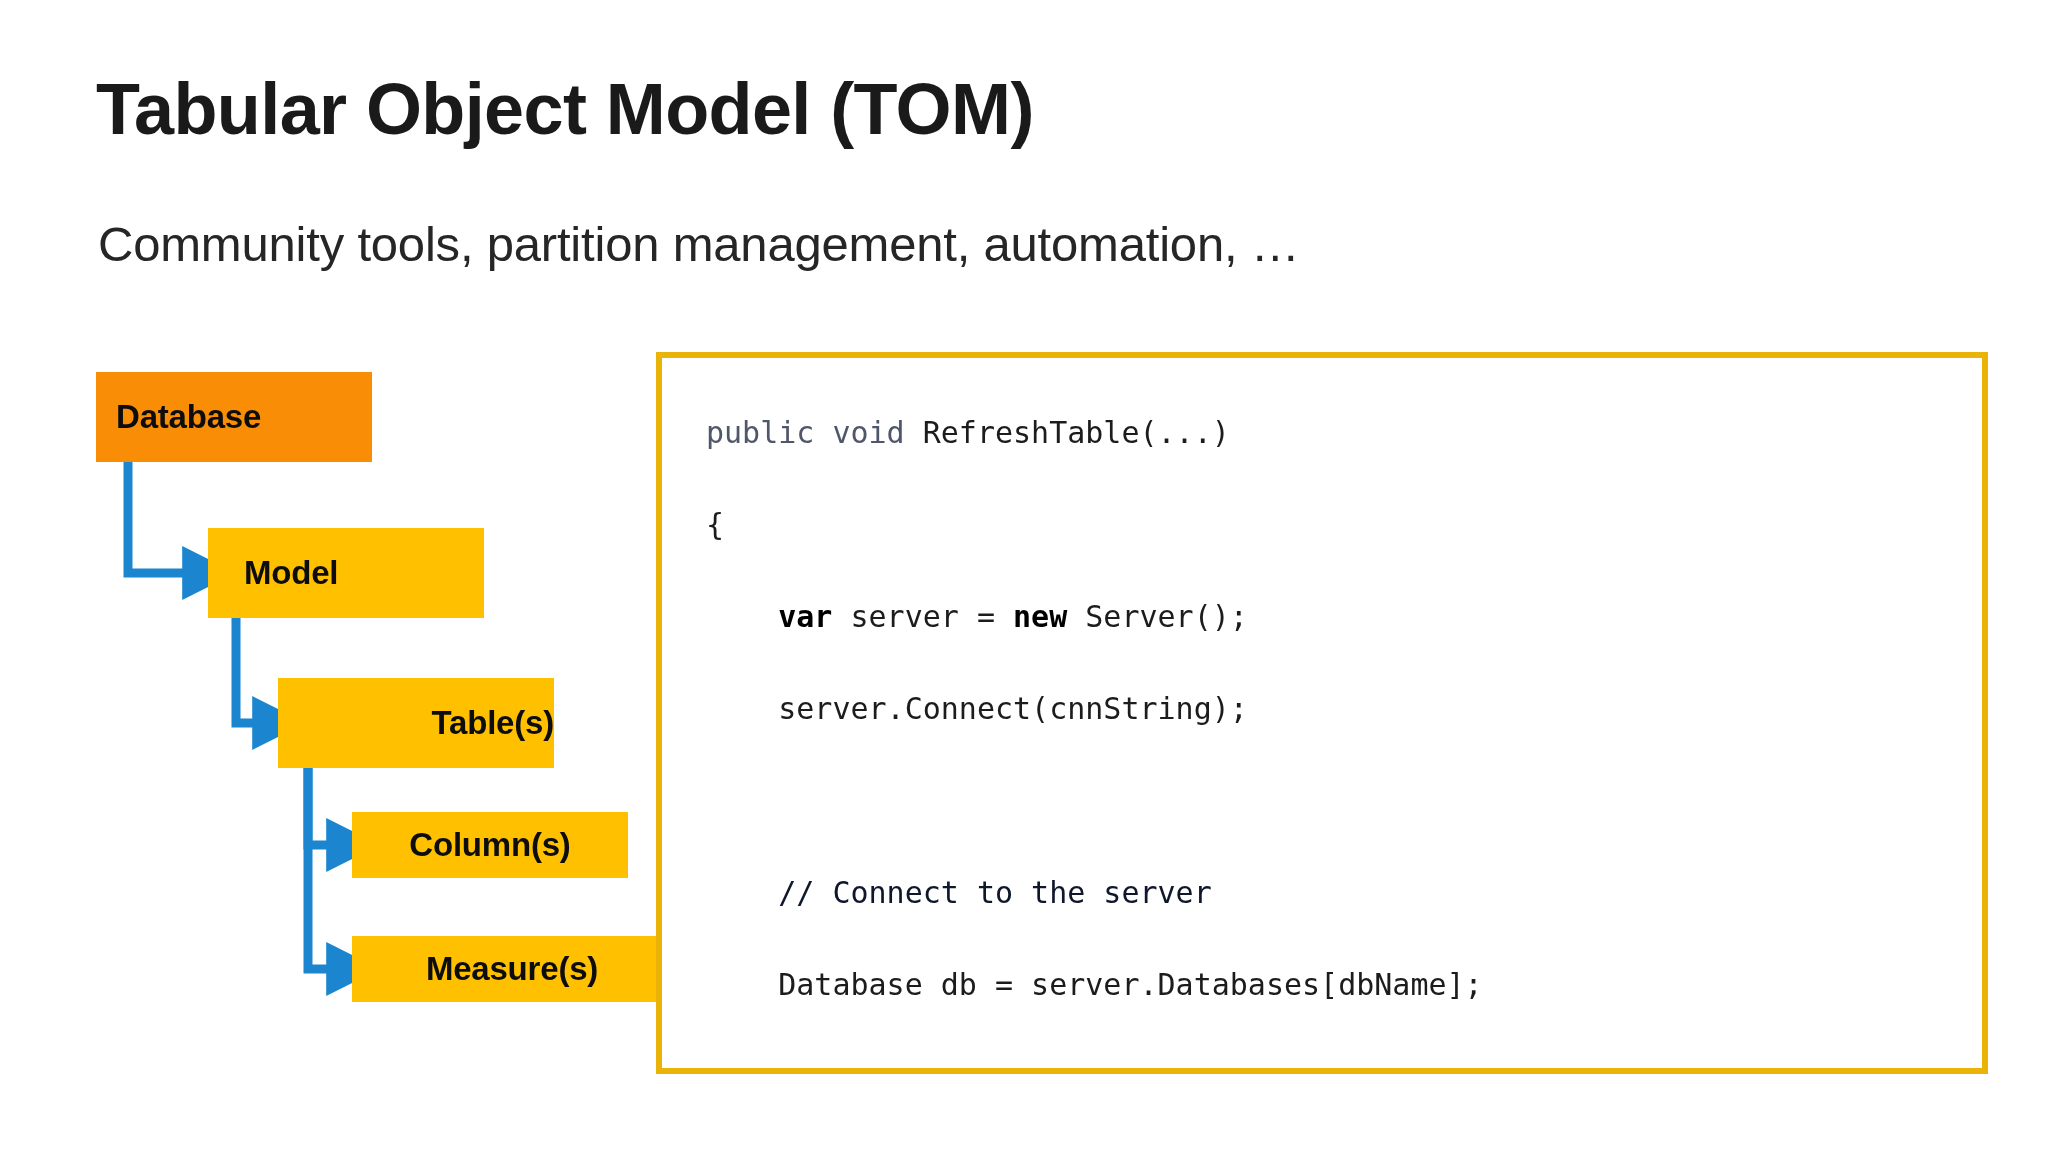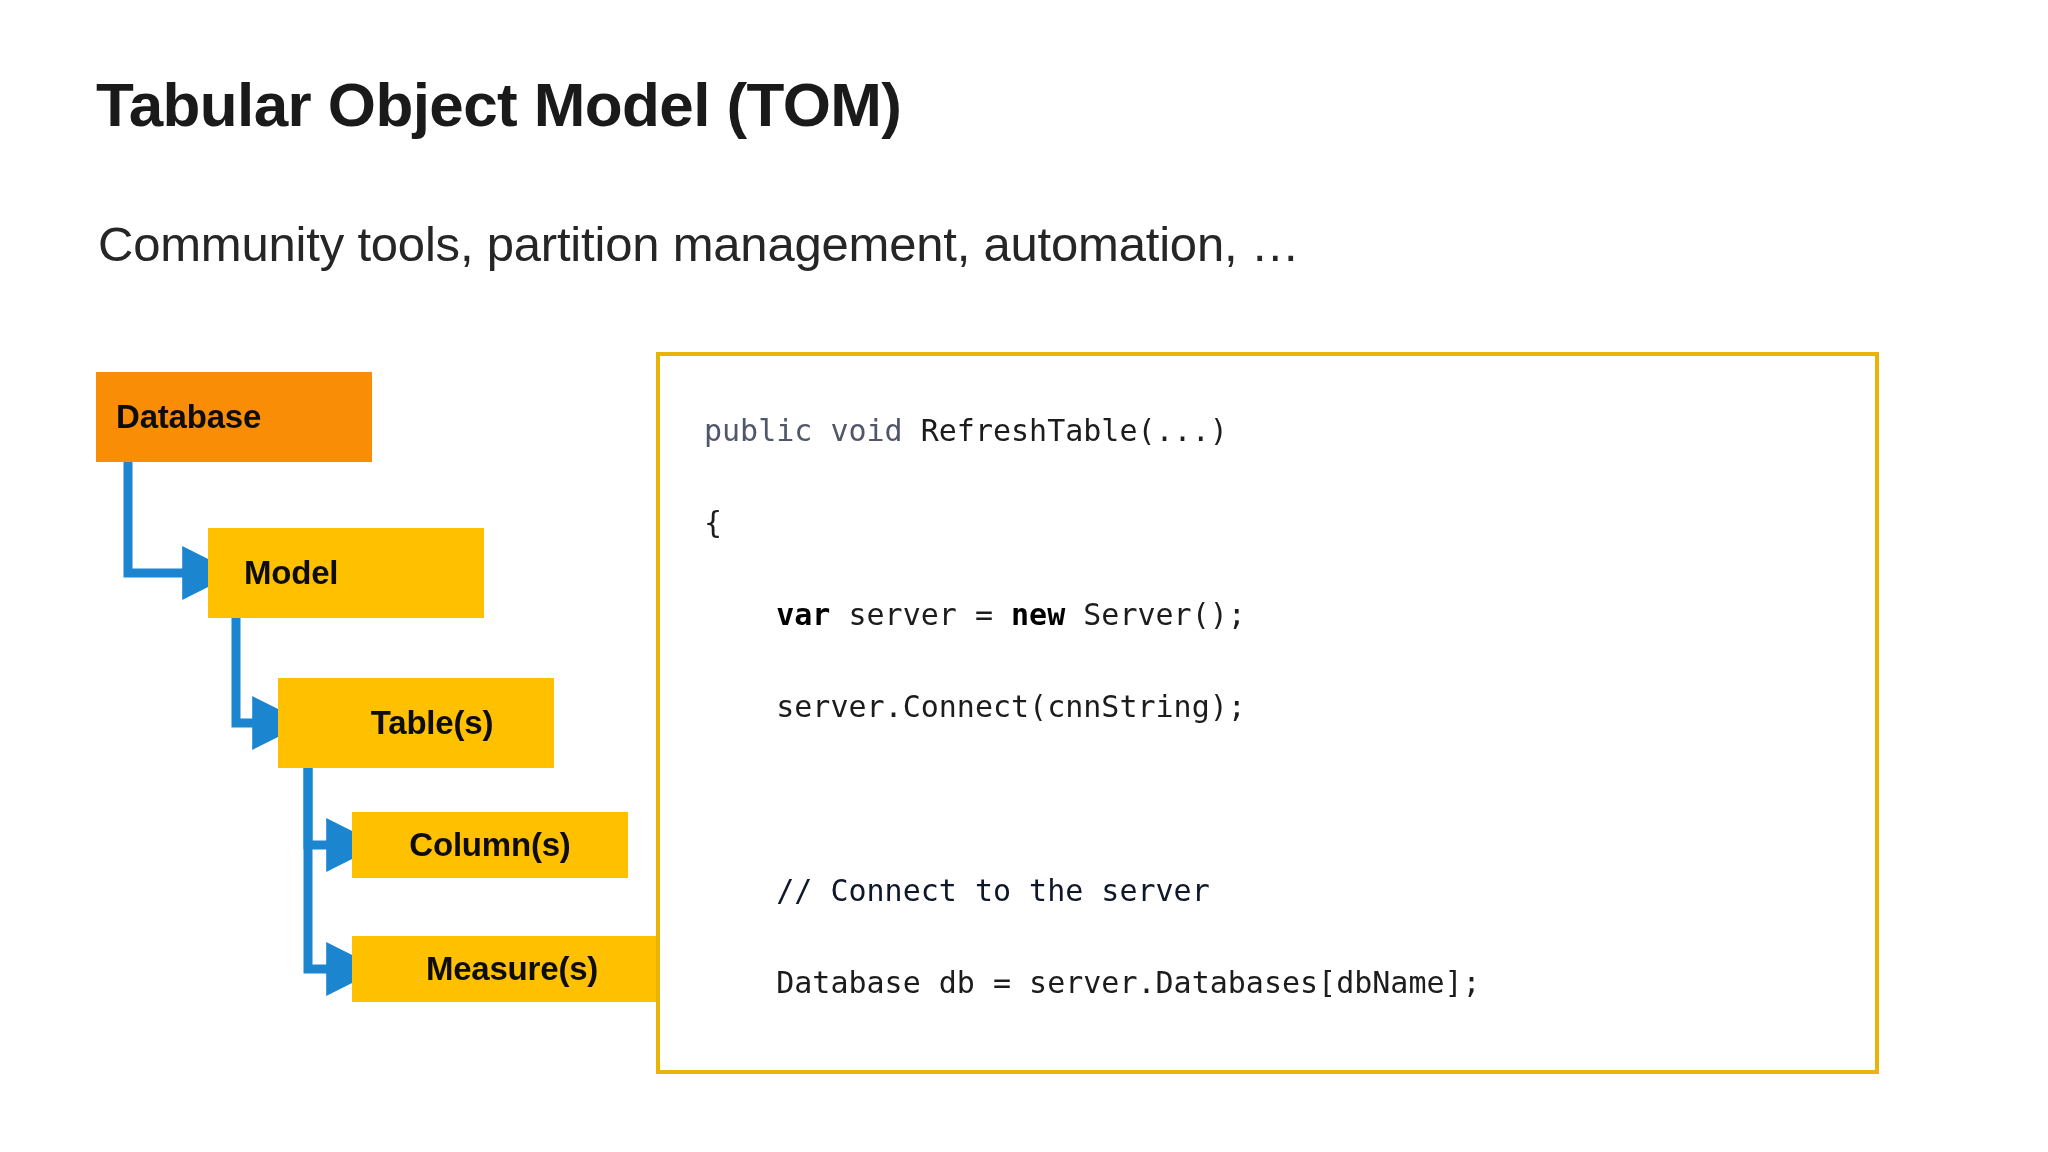--- a/index.html
+++ b/index.html
@@ -14,21 +14,21 @@
     overflow: hidden;
     font-family: "Liberation Sans", sans-serif;
     -webkit-font-smoothing: antialiased;
   }
 
   
   #slide-title {
     position: absolute;
     left: 96px;
     top: 72px;
-    font-size: 62px;
+    font-size: 72px;
     font-weight: bold;
     color: #1a1a1a;
     letter-spacing: -0.6px;
     white-space: nowrap;
     line-height: 1.05;
   }
   #slide-subtitle {
     position: absolute;
     left: 98px;
     top: 218px;
@@ -80,37 +80,37 @@
     background: #FFC000;
     justify-content: flex-end;
   }
   #node-measures {
     left: 352px; top: 936px; width: 320px; height: 66px;
     background: #FFC000;
   }
   
   #node-database .node-label { text-align: left; padding-left: 20px; }
   #node-model    .node-label { text-align: left; padding-left: 36px; }
-  #node-tables   .node-label { text-align: center; padding-left: 32px; }
+  #node-tables   .node-label { text-align: right; padding-left: 32px; }
 
   #connectors {
     position: absolute;
     left: 0; top: 0;
     width: 660px; height: 1152px;
     pointer-events: none;
   }
 
   
   #code-panel {
     position: absolute;
     left: 656px;
     top: 352px;
-    width: 1223px;
+    width: 1332px;
     height: 722px;
-    border: 4px solid #eab308;
+    border: 6px solid #eab308;
     background: #ffffff;
     box-sizing: border-box;
     overflow: hidden;
   }
   #code-block {
     position: absolute;
     left: 44px;
     top: 22px;
     font-family: "DejaVu Sans Mono", monospace;
     font-size: 30px;

